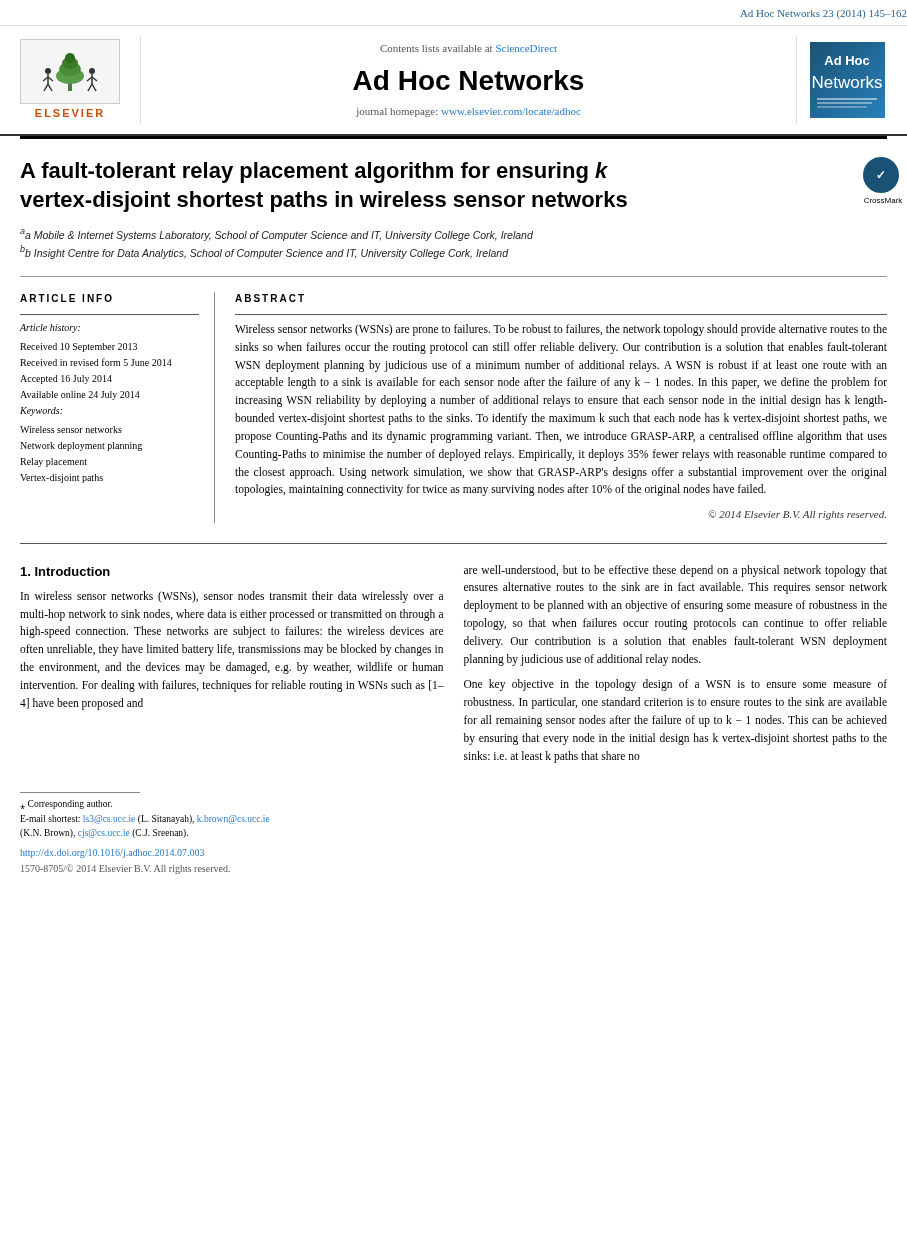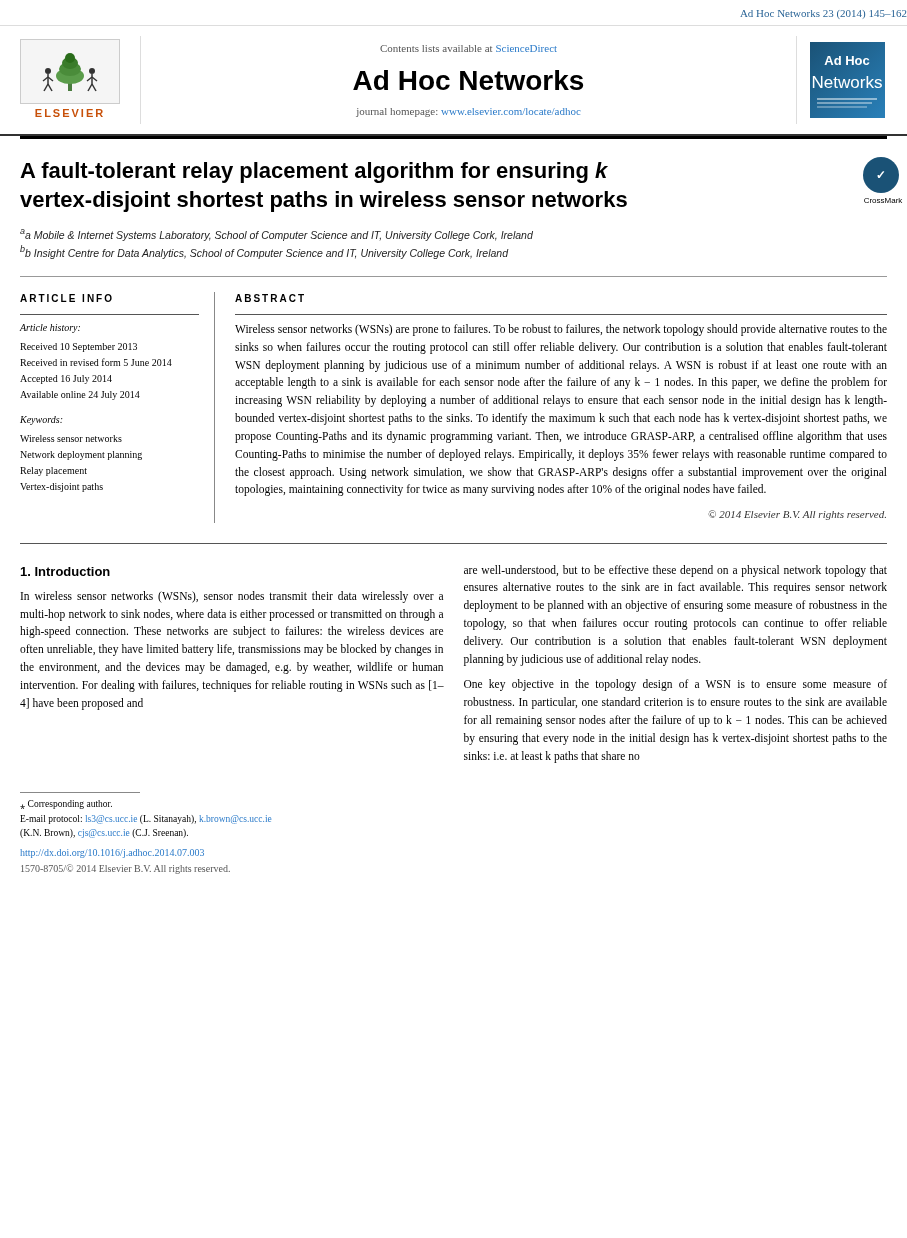--- a/index.html
+++ b/index.html
@@ -202,21 +202,21 @@
     .history-label {
       font-size: 10px;
       font-style: italic;
       margin-bottom: 4px;
     }
     .history-item {
       font-size: 10px;
       line-height: 1.6;
     }
     .keywords-section {
-      margin-top: 10px;
+      margin-top: 1px;
     }
     .keywords-label {
       font-size: 10px;
       font-style: italic;
       margin-bottom: 4px;
     }
     .keyword-item {
       font-size: 10px;
       line-height: 1.6;
     }
@@ -401,21 +401,21 @@
 <div class="body-columns">
 
   <div class="body-col">
     <div class="section-heading">1. Introduction</div>
     <div class="body-para">In wireless sensor networks (WSNs), sensor nodes transmit their data wirelessly over a multi-hop network to sink nodes, where data is either processed or transmitted on through a high-speed connection. These networks are subject to failures: the wireless devices are often unreliable, they have limited battery life, transmissions may be blocked by changes in the environment, and the devices may be damaged, e.g. by weather, wildlife or human intervention. For dealing with failures, techniques for reliable routing in WSNs such as [1–4] have been proposed and</div>
 
     <div style="margin-top: 80px;">
       <hr class="footnote-divider">
       <div class="footnote-text">⁎ Corresponding author.</div>
       <div class="footnote-text">
-        <span>E-mail protocol:</span>
+        <span>E-mail shortest:</span>
         <span style="color:#2a7ac9;">ls3@cs.ucc.ie</span>
         <span>(L. Sitanayah),</span>
         <span style="color:#2a7ac9;">k.brown@cs.ucc.ie</span>
         <br>
         <span>(K.N. Brown),</span>
         <span style="color:#2a7ac9;">cjs@cs.ucc.ie</span>
         <span>(C.J. Sreenan).</span>
       </div>
     </div>
   </div>

